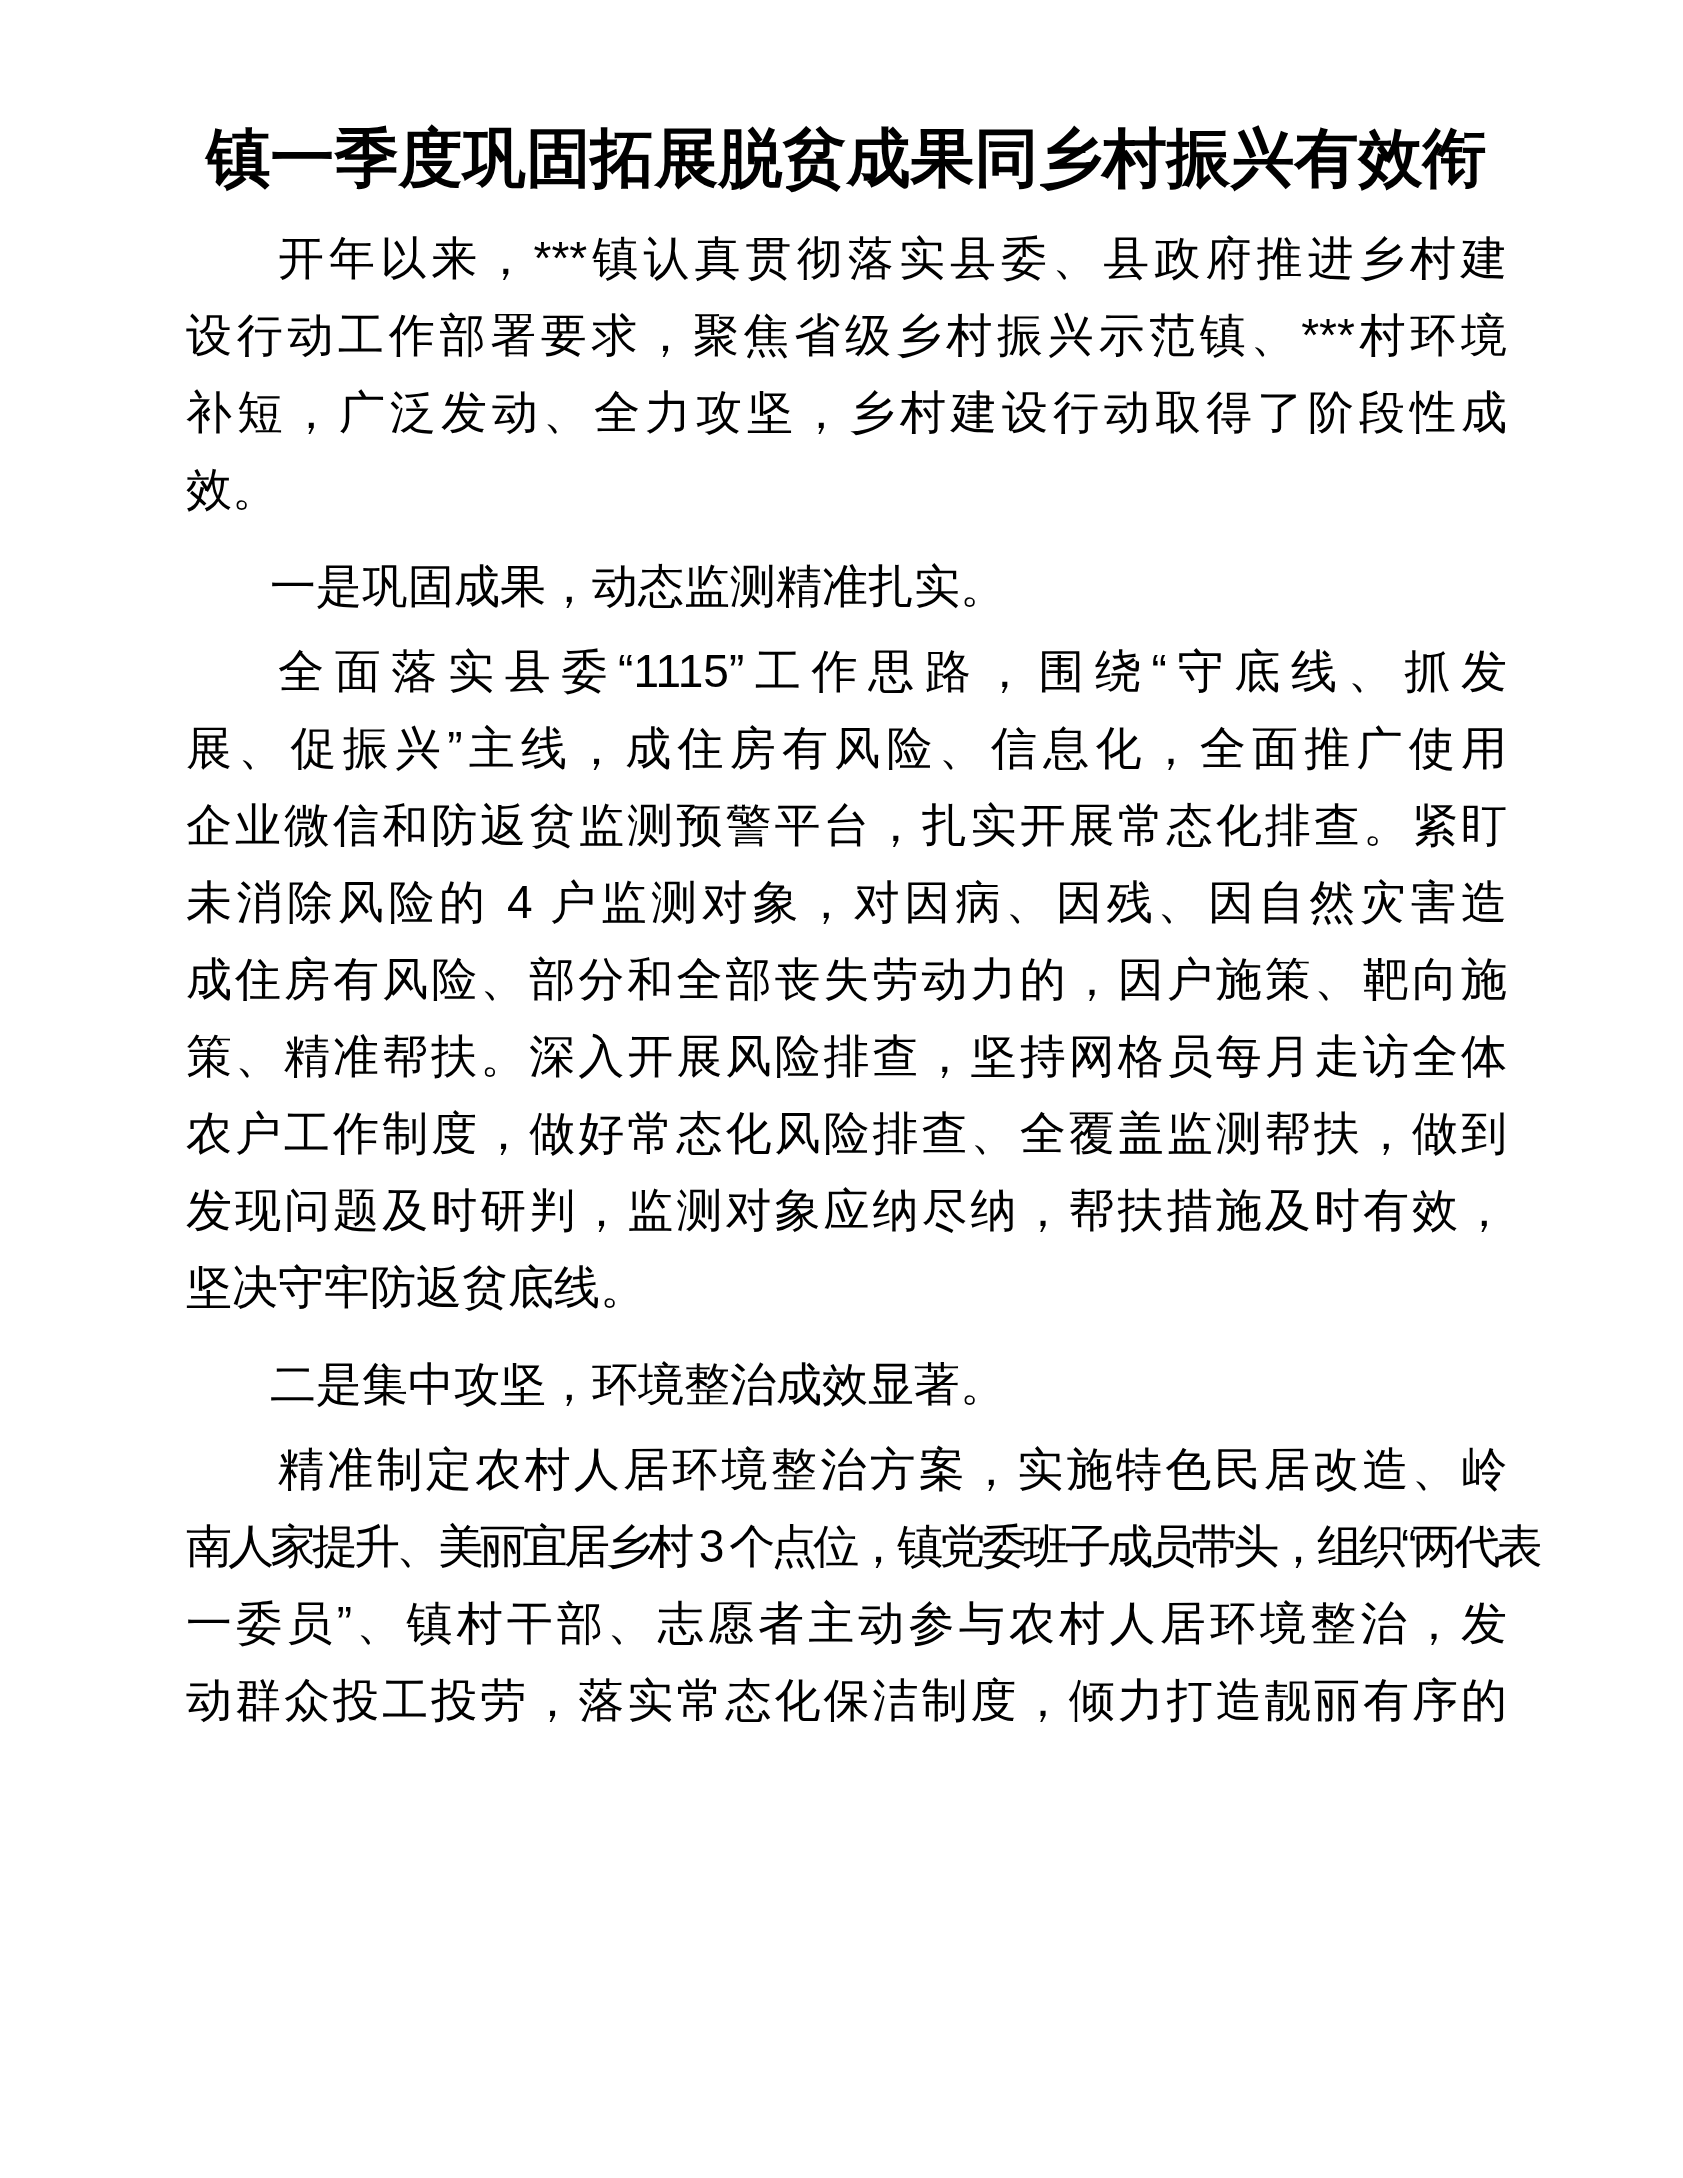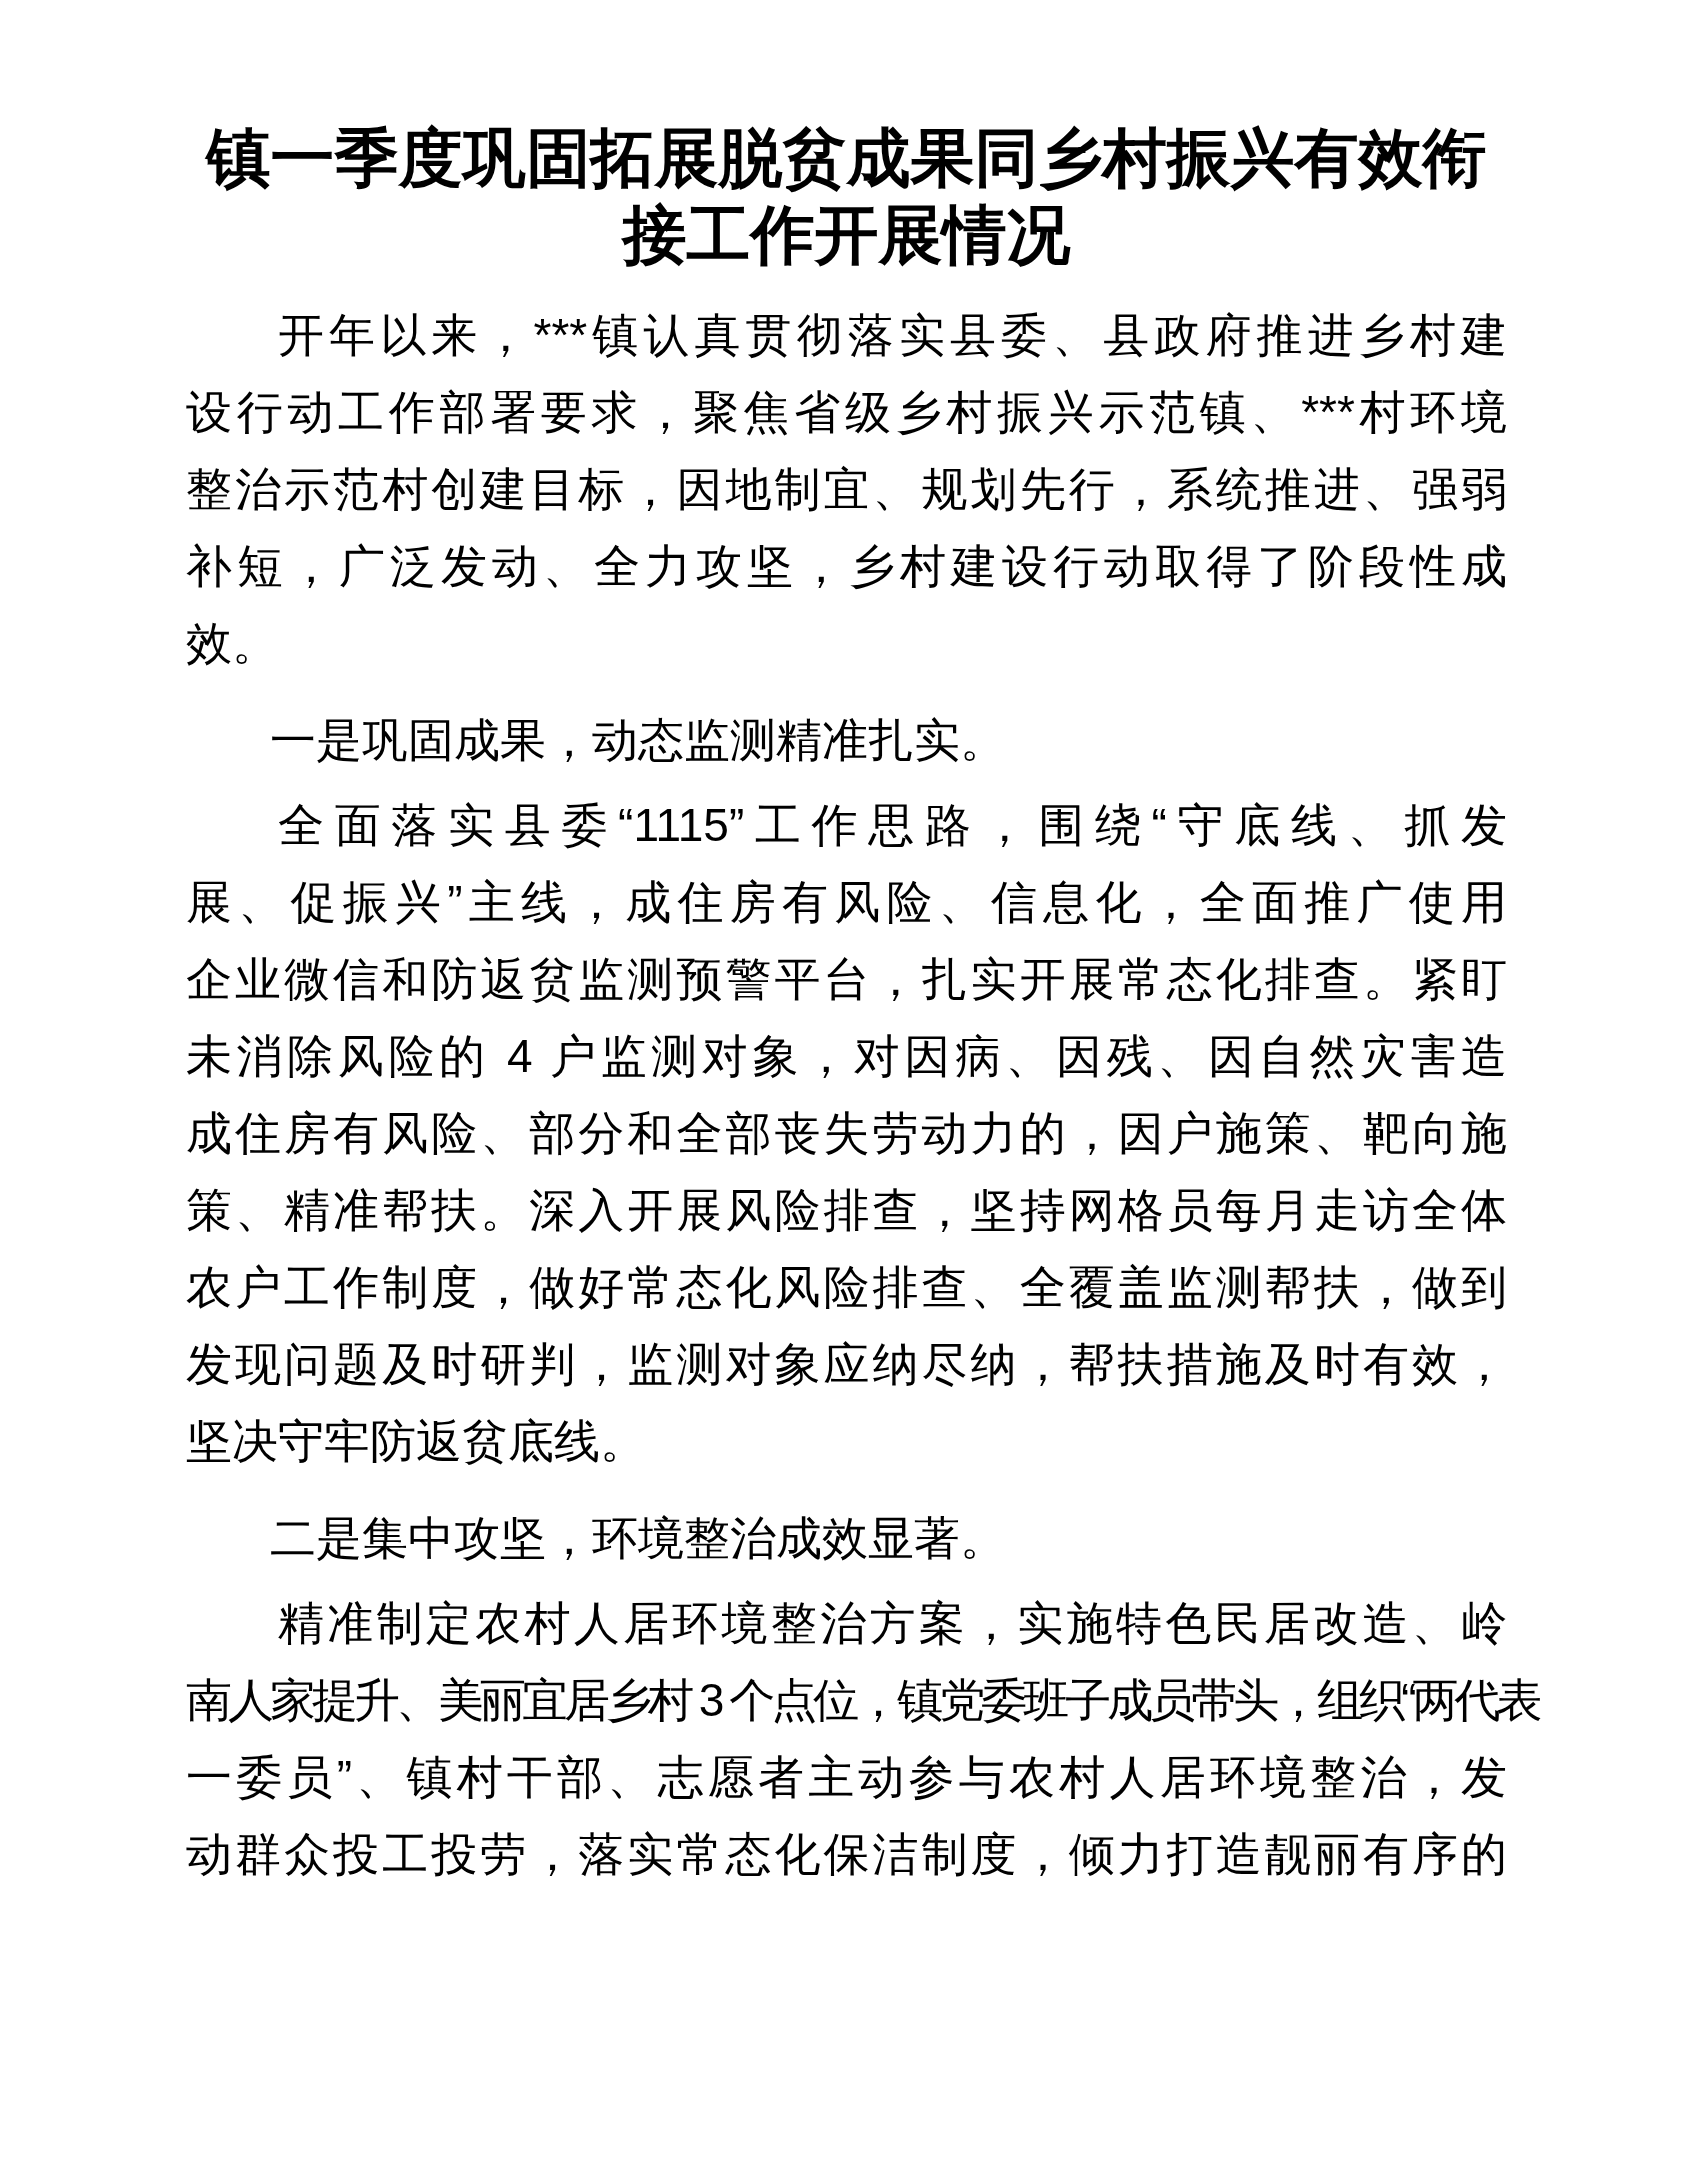--- a/index.html
+++ b/index.html
@@ -44,27 +44,25 @@
     text-align-last: left;
     text-indent: 2em;
   }
 </style>
 </head>
 <body>
 
 <div class="page">
   <h1 class="title">
     <div class="title-line">镇一季度巩固拓展脱贫成果同乡村振兴有效衔</div>
-    <div class="title-line">接工作开展情况</div>
   </h1>
   <div class="doc-body" id="doc-body">
       <div class="block paragraph">
         <div class="line first">开年以来，***镇认真贯彻落实县委、县政府推进乡村建</div>
         <div class="line">设行动工作部署要求，聚焦省级乡村振兴示范镇、***村环境</div>
-        <div class="line">整治示范村创建目标，因地制宜、规划先行，系统推进、强弱</div>
         <div class="line">补短，广泛发动、全力攻坚，乡村建设行动取得了阶段性成</div>
         <div class="line plain-last">效。</div>
       </div>
       <div class="block heading">
         <div class="line first">一是巩固成果，动态监测精准扎实。</div>
       </div>
       <div class="block paragraph">
         <div class="line first">全面落实县委“1115”工作思路，围绕“守底线、抓发</div>
         <div class="line">展、促振兴”主线，成住房有风险、信息化，全面推广使用</div>
         <div class="line">企业微信和防返贫监测预警平台，扎实开展常态化排查。紧盯</div>

